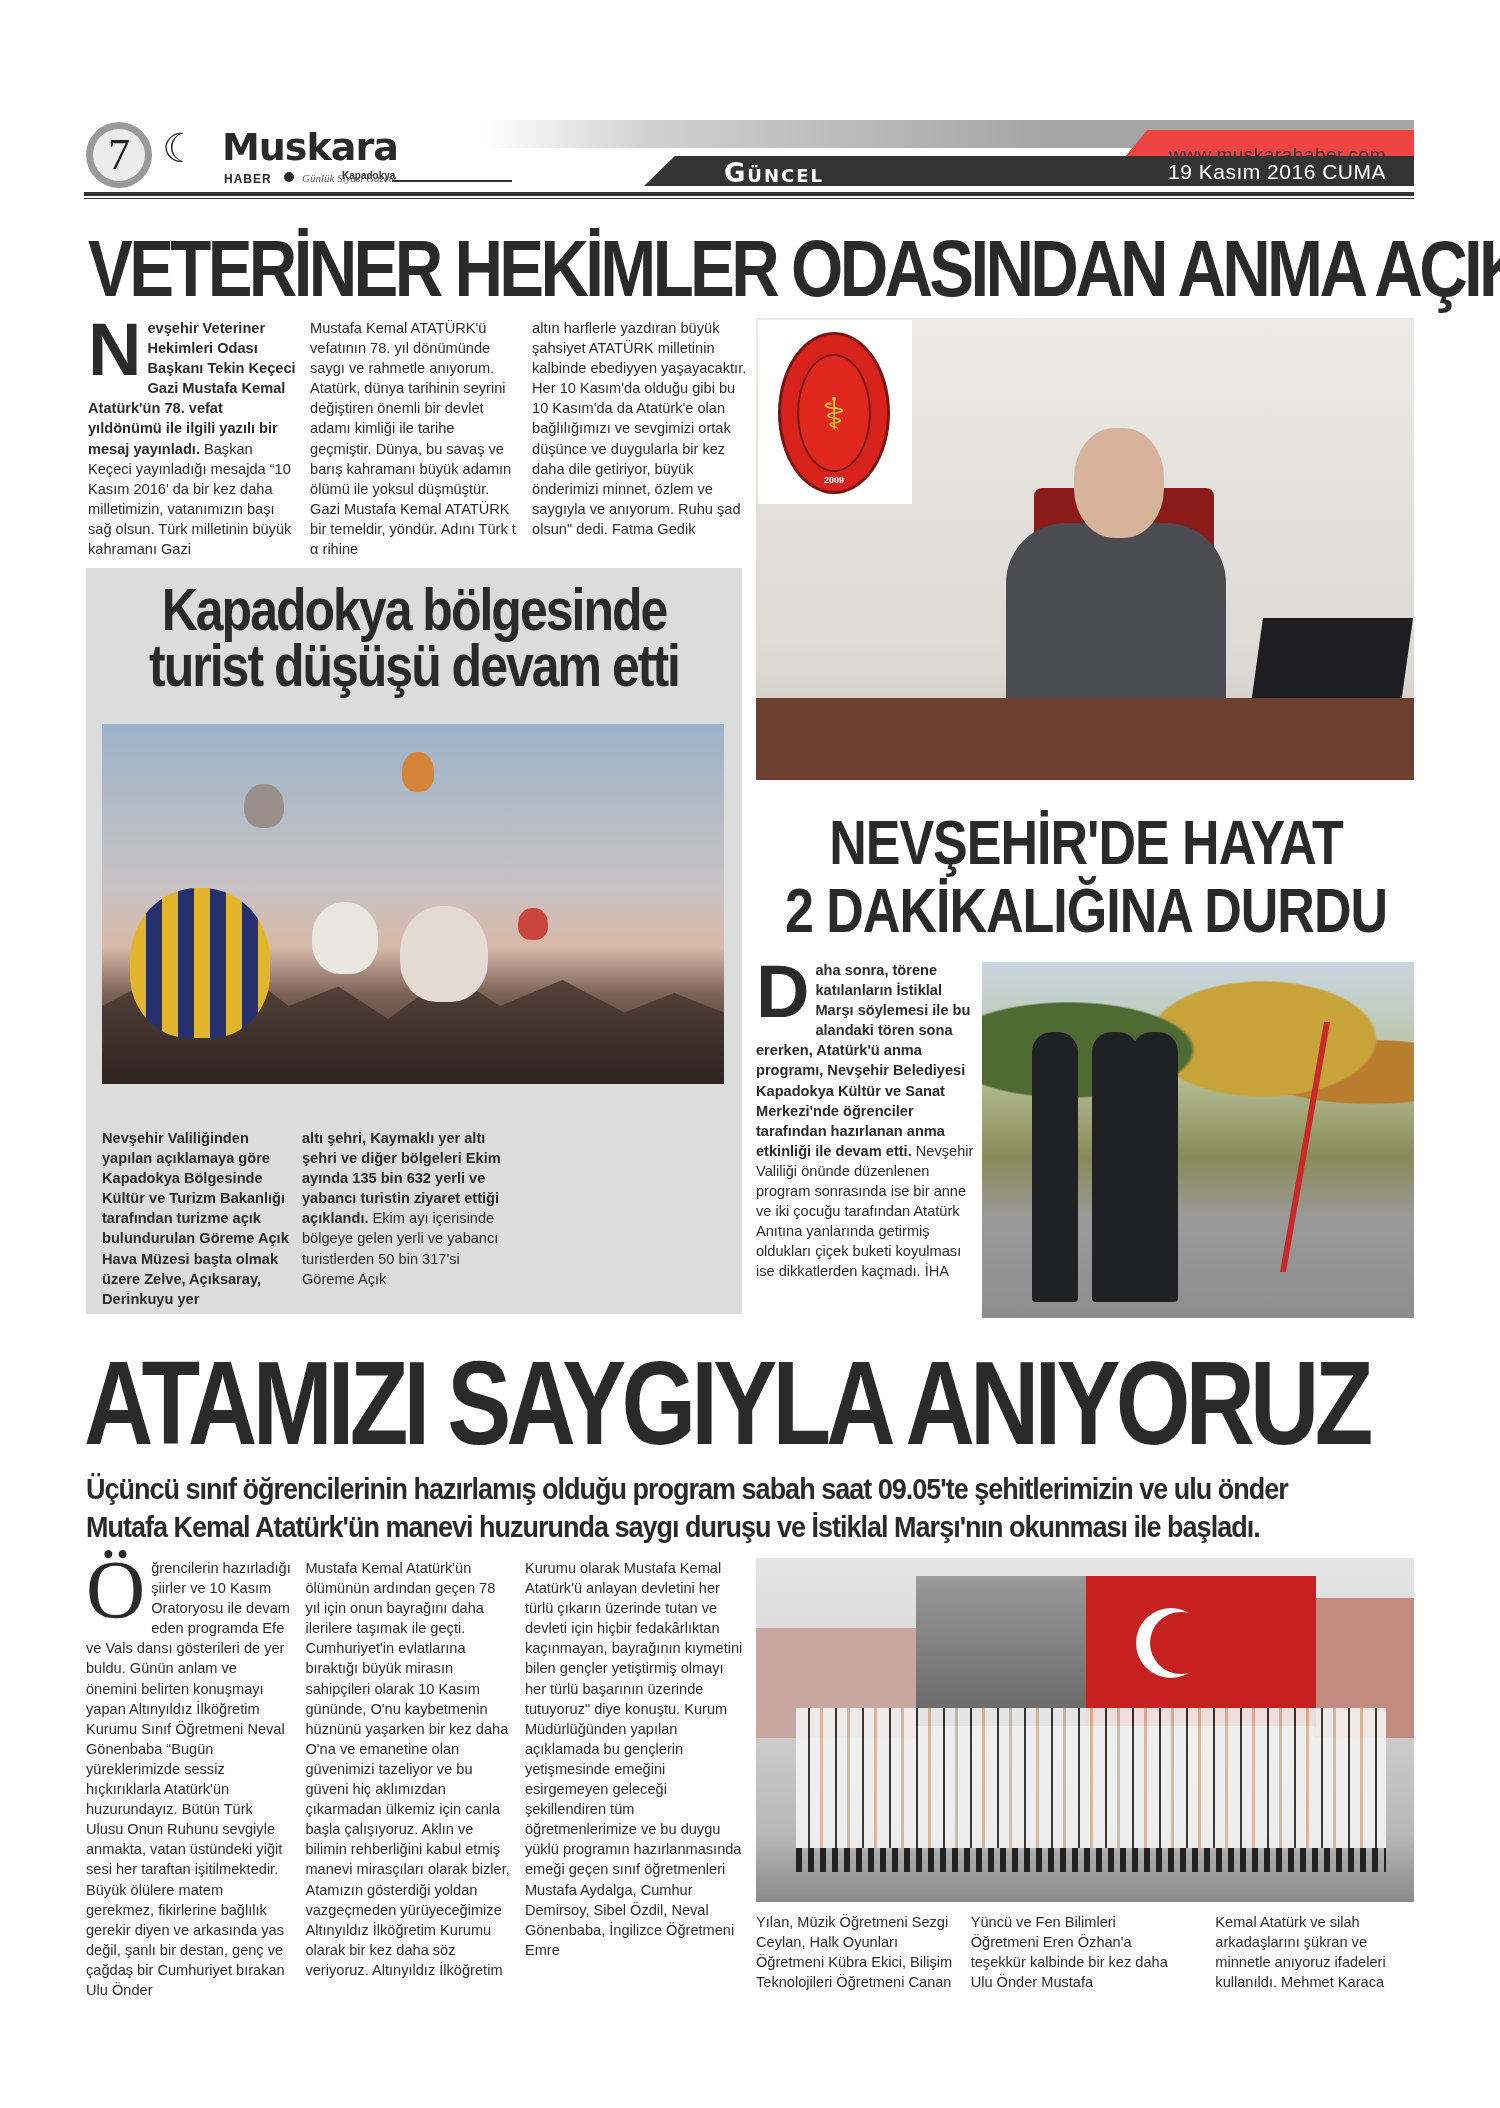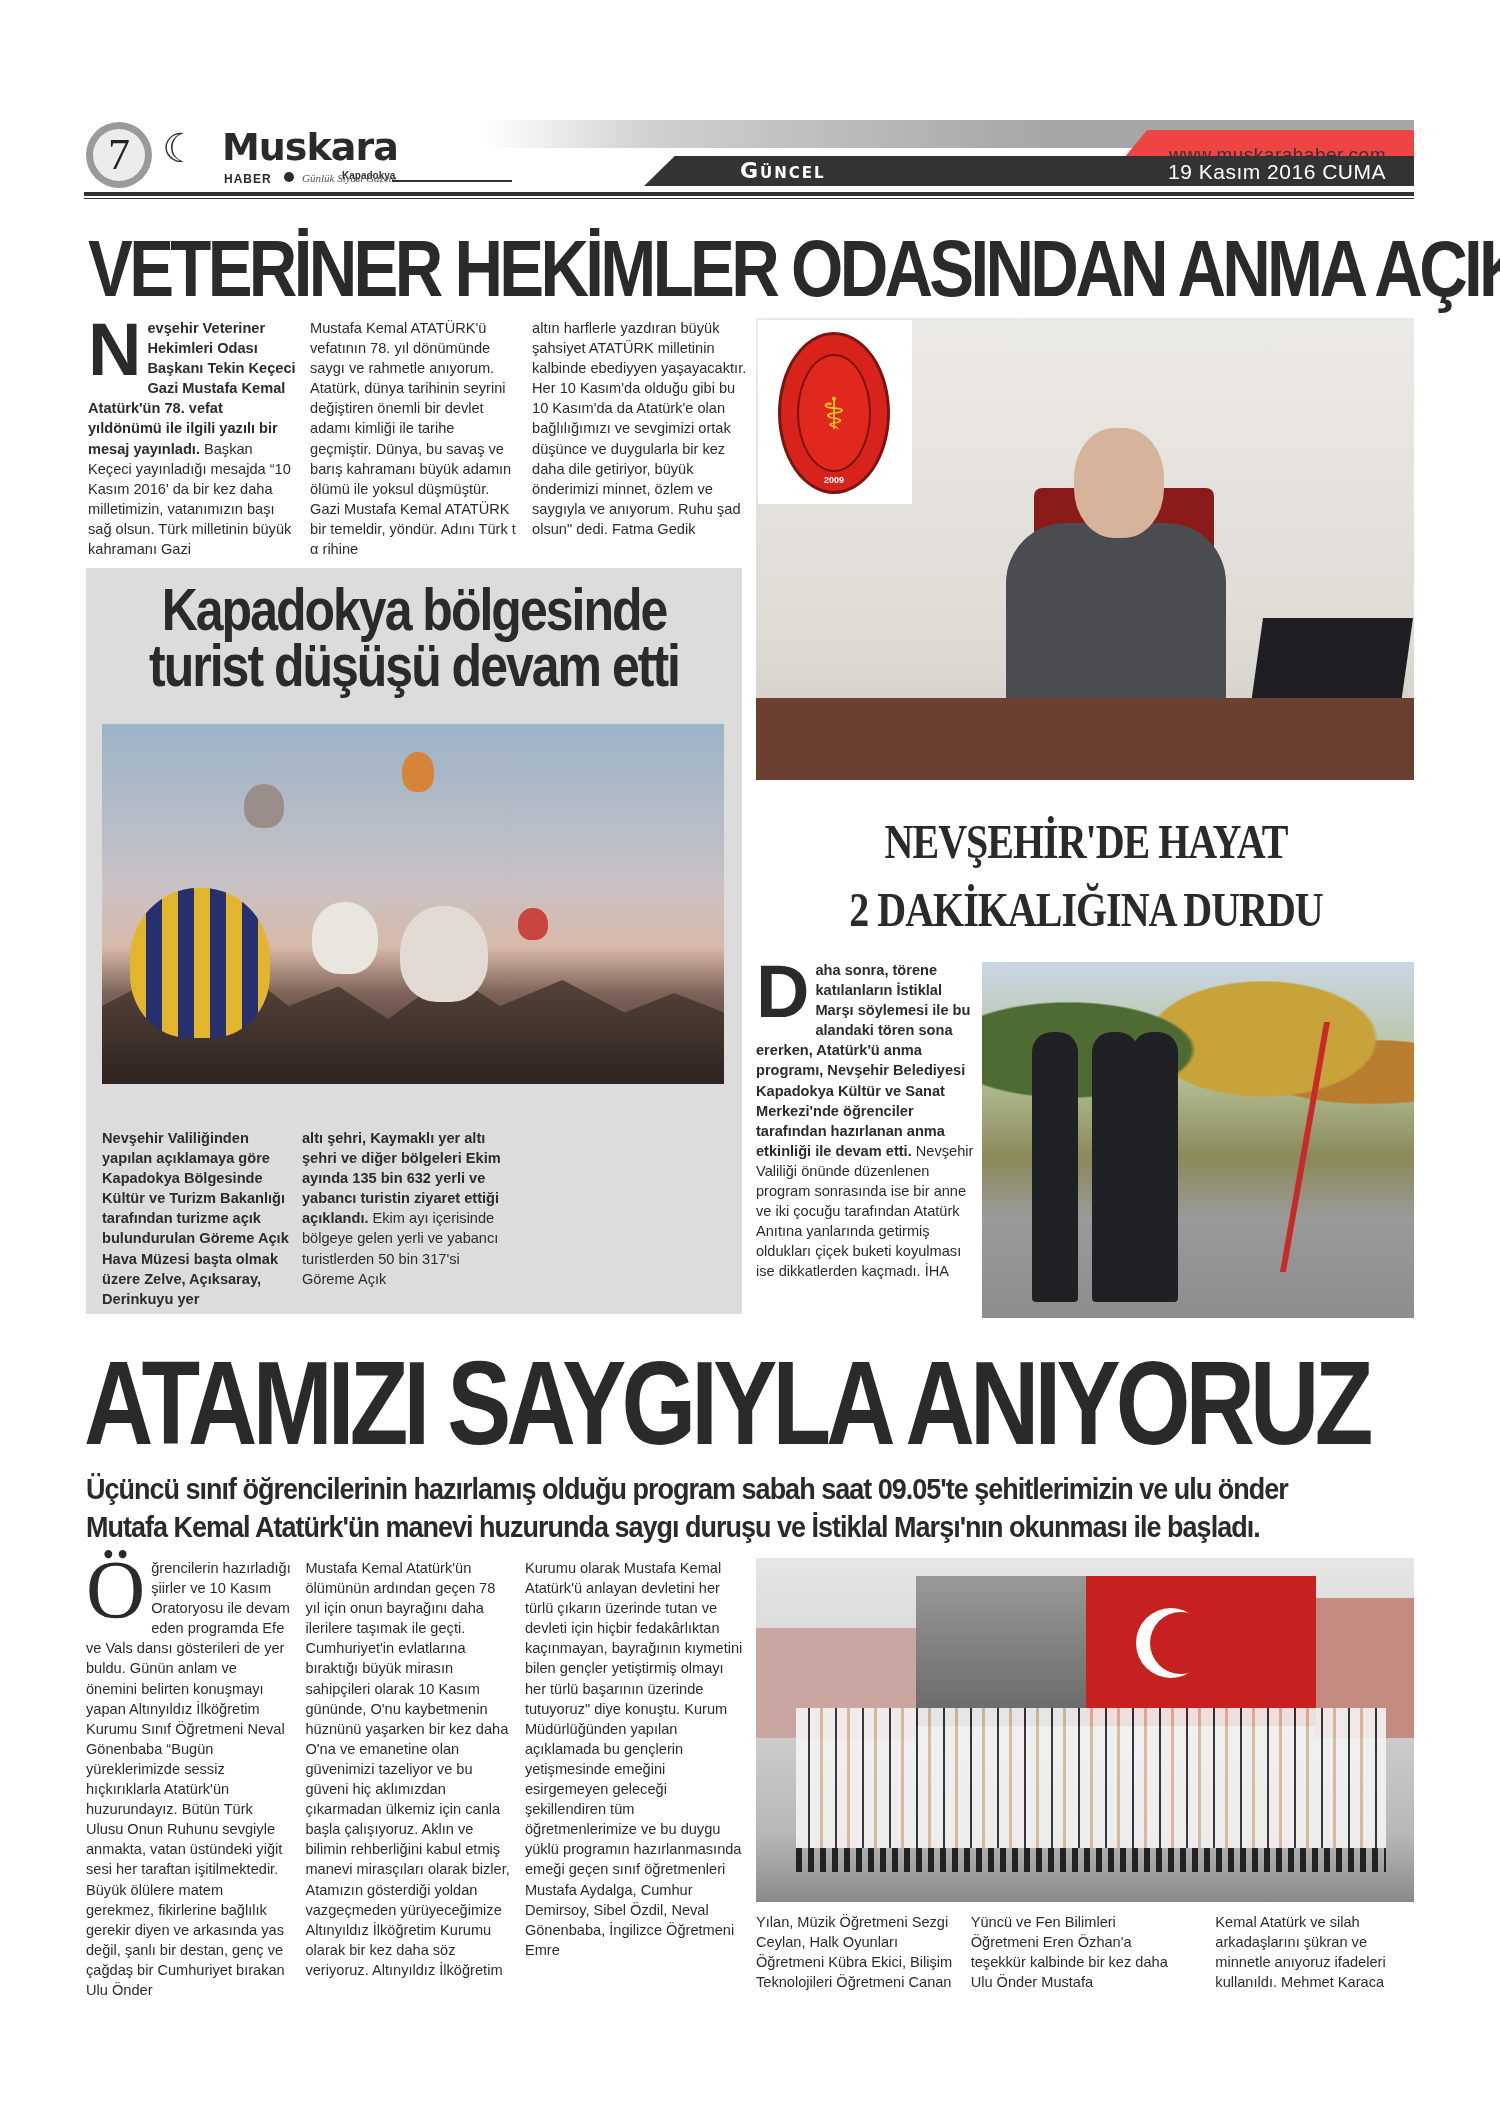--- a/index.html
+++ b/index.html
@@ -23,21 +23,21 @@
   .logo-slogan { position: absolute; left: 140px; top: 50px; font-family: "Liberation Serif", serif; font-style: italic; font-size: 11px; color: #555; }
   .logo-rule { position: absolute; left: 230px; top: 58px; width: 120px; height: 2px; background: #333; }
   .gray-band { position: absolute; left: 400px; top: 2px; width: 930px; height: 28px;
     background: linear-gradient(90deg, #ffffff 0%, #d0d0d0 18%, #a6a6a6 60%, #a6a6a6 100%); }
   .url-cut { position: absolute; left: 1040px; top: 12px; width: 290px; height: 28px; background: #ef4444;
     clip-path: polygon(8% 0, 100% 0, 100% 100%, 0 100%); }
   .site-url { position: absolute; right: 28px; top: 14px; font-size: 19px; color: #333; letter-spacing: 0.5px; }
   .dark-band { position: absolute; left: 560px; top: 38px; width: 770px; height: 30px; background: #333333;
     clip-path: polygon(4% 0, 100% 0, 100% 100%, 0 100%); }
   .section-label { position: absolute; left: 640px; top: 40px; font-family: "DejaVu Sans", sans-serif;
-    font-weight: bold; font-size: 22px; color: #fff; letter-spacing: 2px; font-variant: small-caps; margin-left: 16px; }
+    font-weight: bold; font-size: 26px; color: #fff; letter-spacing: 2px; font-variant: small-caps; }
   .date-text { position: absolute; right: 28px; top: 42px; font-size: 21px; color: #fff; letter-spacing: 0.5px; }
   .masthead-rule { position: absolute; left: 0; top: 74px; width: 1330px; height: 4px; background: #333; }
   .masthead-rule2 { position: absolute; left: 0; top: 80px; width: 1330px; height: 1px; background: #333; }
 
   
   .headline { font-family: "Liberation Sans", sans-serif; font-weight: bold; color: #2a2a2a;
     transform-origin: left top; white-space: nowrap; line-height: 1; letter-spacing: -2px; }
   .col-text { font-size: 14.6px; line-height: 20.1px; color: #2c2c2c; }
   .col-text b { font-weight: bold; }
   .dropcap { float: left; font-family: "Liberation Sans", sans-serif; font-weight: bold; font-size: 74px;
@@ -75,22 +75,22 @@
   .b3 { left: 298px; top: 182px; width: 88px; height: 96px; background: #e2dad3; }
   .b4 { left: 142px; top: 60px; width: 40px; height: 44px; background: #9a8e8a; }
   .b5 { left: 300px; top: 28px; width: 32px; height: 40px; background: #d6843a; }
   .b6 { left: 416px; top: 184px; width: 30px; height: 32px; background: #c8463d; }
   .rocks { position: absolute; left: 0; bottom: 0; width: 100%; height: 130px; background: linear-gradient(180deg, #5e4a40 0%, #2e2320 100%);
     clip-path: polygon(0 40%, 8% 20%, 14% 45%, 22% 10%, 30% 40%, 38% 25%, 46% 50%, 56% 15%, 64% 40%, 74% 20%, 84% 45%, 92% 30%, 100% 45%, 100% 100%, 0 100%); }
   .a2-cols { position: absolute; left: 16px; top: 560px; width: 630px; display: flex; gap: 0; }
   .a2-col { width: 200px; }
 
   
-  .a3-headline { position: absolute; left: 756px; top: 808px; width: 660px; text-align: center; font-size: 40px;
-    line-height: 68px; letter-spacing: -1px; font-family: Liberation Serif, serif; }
+  .a3-headline { position: absolute; left: 756px; top: 808px; width: 660px; text-align: center; font-size: 52px;
+    line-height: 68px; letter-spacing: -1px; }
   .a3-headline span { display: inline-block; transform: scaleY(1.2); }
   .a3-text { position: absolute; left: 756px; top: 960px; width: 222px; }
   .ceremony-photo { position: absolute; left: 982px; top: 962px; width: 432px; height: 356px; overflow: hidden;
     background: linear-gradient(180deg, #c9d6e3 0%, #b8c39a 30%, #8a8a5a 55%, #9a9a9a 72%, #8d8d8d 100%); }
   .trees { position: absolute; left: 0; top: 0; width: 100%; height: 220px;
     background: radial-gradient(ellipse at 20% 40%, #4f6b34 0 25%, transparent 26%), radial-gradient(ellipse at 65% 35%, #c7a33a 0 28%, transparent 29%), radial-gradient(ellipse at 90% 50%, #b97d2f 0 20%, transparent 21%); }
   .soldier { position: absolute; top: 70px; width: 46px; height: 270px; background: #1f2125; border-radius: 20px 20px 4px 4px; }
   .s1 { left: 50px; } .s2 { left: 110px; } .s3 { left: 150px; }
   .wreath { position: absolute; left: 320px; top: 60px; width: 60px; height: 250px; border-left: 6px solid #c82a2a; transform: skewX(-10deg); }
 

